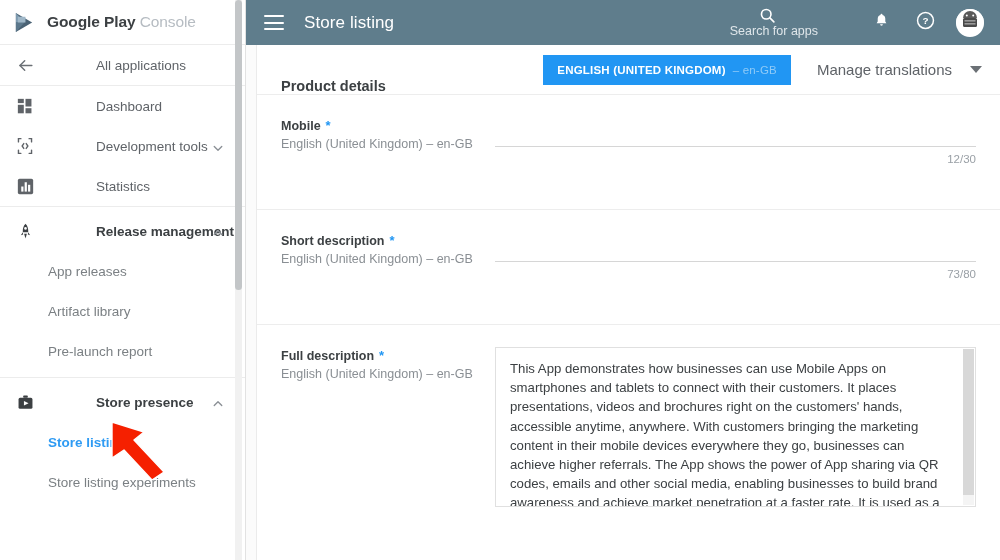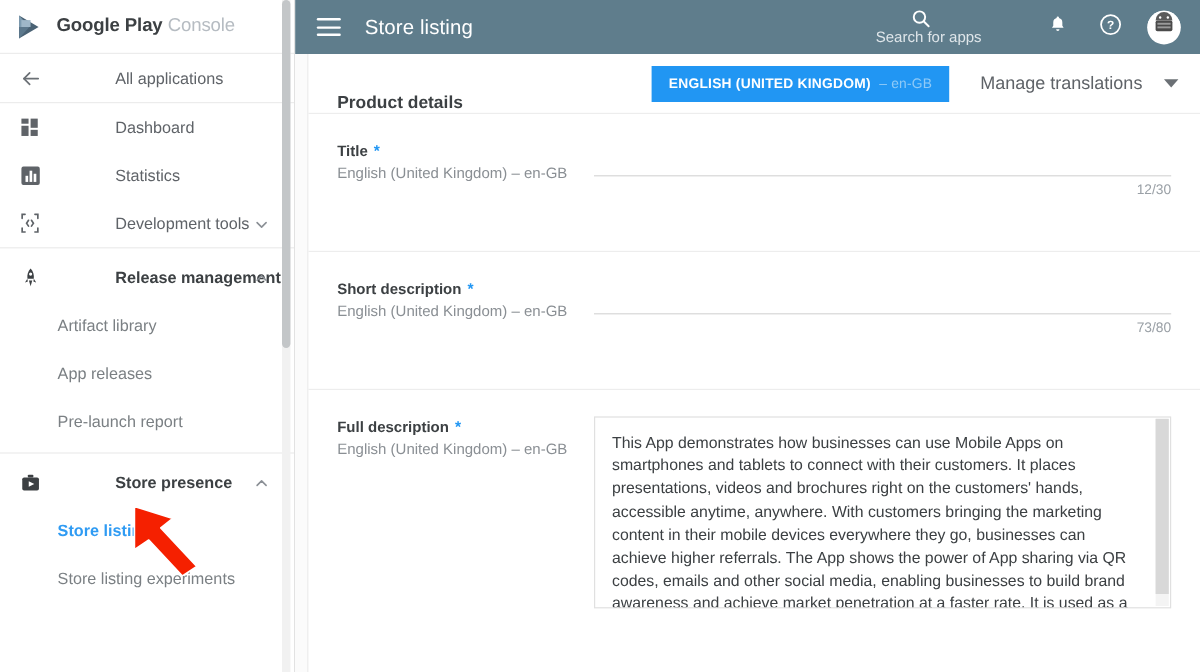--- a/index.html
+++ b/index.html
@@ -277,43 +277,43 @@
             <rect x="10" y="1" width="7" height="9"></rect>
           <rect x="1" y="8" width="7" height="10"></rect>
             <rect x="10" y="12" width="7" height="6"></rect>
         </svg>
       </span>
       <span class="nav-label">Dashboard</span>
     </div>
 
     <div class="nav-row">
       <span class="nav-icon">
+        <svg viewBox="0 0 22 22" width="18" height="18" fill="none" stroke="#5f6368" stroke-width="1.7" stroke-linecap="round">
+          <path d="M6 2 H3 V6 M16 2 H19 V6 M6 20 H3 V16 M16 20 H19 V16"></path>
+          <path d="M9.5 8 L7.5 11 L9.5 14 M12.5 8 L14.5 11 L12.5 14"></path>
+        </svg>
+      </span>
+      <span class="nav-label">Development tools</span>
+      <span class="chevron">
+        <svg viewBox="0 0 16 16" width="12" height="12" fill="none" stroke="#8b9096" stroke-width="1.8" stroke-linecap="round" stroke-linejoin="round">
+            <polyline points="3,6 8,11 13,6"></polyline>
+          </svg>
+      </span>
+    </div>
+
+    <div class="nav-row">
+      <span class="nav-icon">
         <svg viewBox="0 0 20 20" width="17" height="17">
           <rect x="1" y="1" width="18" height="18" rx="2" fill="#5f6368"></rect>
           <rect x="5" y="10" width="2.6" height="6" fill="#ffffff"></rect>
           <rect x="9" y="5" width="2.6" height="11" fill="#ffffff"></rect>
           <rect x="13" y="8" width="2.6" height="8" fill="#ffffff"></rect>
         </svg>
       </span>
       <span class="nav-label">Statistics</span>
-    </div>
-
-    <div class="nav-row">
-      <span class="nav-icon">
-        <svg viewBox="0 0 22 22" width="18" height="18" fill="none" stroke="#5f6368" stroke-width="1.7" stroke-linecap="round">
-          <path d="M6 2 H3 V6 M16 2 H19 V6 M6 20 H3 V16 M16 20 H19 V16"></path>
-          <path d="M9.5 8 L7.5 11 L9.5 14 M12.5 8 L14.5 11 L12.5 14"></path>
-        </svg>
-      </span>
-      <span class="nav-label">Development tools</span>
-      <span class="chevron">
-        <svg viewBox="0 0 16 16" width="12" height="12" fill="none" stroke="#8b9096" stroke-width="1.8" stroke-linecap="round" stroke-linejoin="round">
-            <polyline points="3,6 8,11 13,6"></polyline>
-          </svg>
-      </span>
     </div>
 
     <div class="divider"></div>
 
     <div class="nav-row strong group-head">
       <span class="nav-icon">
         <svg viewBox="0 0 22 22" width="17" height="17" fill="#3c4043">
           <path d="M11 1 C8 4 7.2 8 7.5 12 L14.5 12 C14.8 8 14 4 11 1 Z"></path>
           <circle cx="11" cy="7" r="1.7" fill="#ffffff"></circle>
           <path d="M7.5 12 L5 16 L8 15 Z"></path>
@@ -323,24 +323,24 @@
       </span>
       <span class="nav-label">Release management</span>
       <span class="chevron">
         <svg viewBox="0 0 16 16" width="12" height="12" fill="none" stroke="#8b9096" stroke-width="1.8" stroke-linecap="round" stroke-linejoin="round">
             <polyline points="3,10 8,5 13,10"></polyline>
           </svg>
       </span>
     </div>
 
     <div class="sub-row">
+      <span class="sub-label">App releases</span>
+    </div>
+    <div class="sub-row">
       <span class="sub-label">Artifact library</span>
-    </div>
-    <div class="sub-row">
-      <span class="sub-label">App releases</span>
     </div>
     <div class="sub-row">
       <span class="sub-label">Pre-launch report</span>
     </div>
 
     <div class="sb-spacer-sm"></div>
     <div class="divider"></div>
 
     <div class="nav-row strong group-head">
       <span class="nav-icon">
@@ -438,21 +438,21 @@
             <div class="manage">
               <span class="manage-label">Manage translations</span>
               <span class="caret"></span>
             </div>
           </div>
         </div>
 
         <div class="field-row">
           <div class="f-label">
             <div class="f-name">
-              <span>Title</span>
+              <span>Mobile</span>
               <span class="req">*</span>
             </div>
             <div class="f-lang">English (United Kingdom) – en-GB</div>
           </div>
           <div class="f-input">
             <div class="input-line">
               <div class="input-val"></div>
             </div>
             <div class="counter">12/30</div>
           </div>

